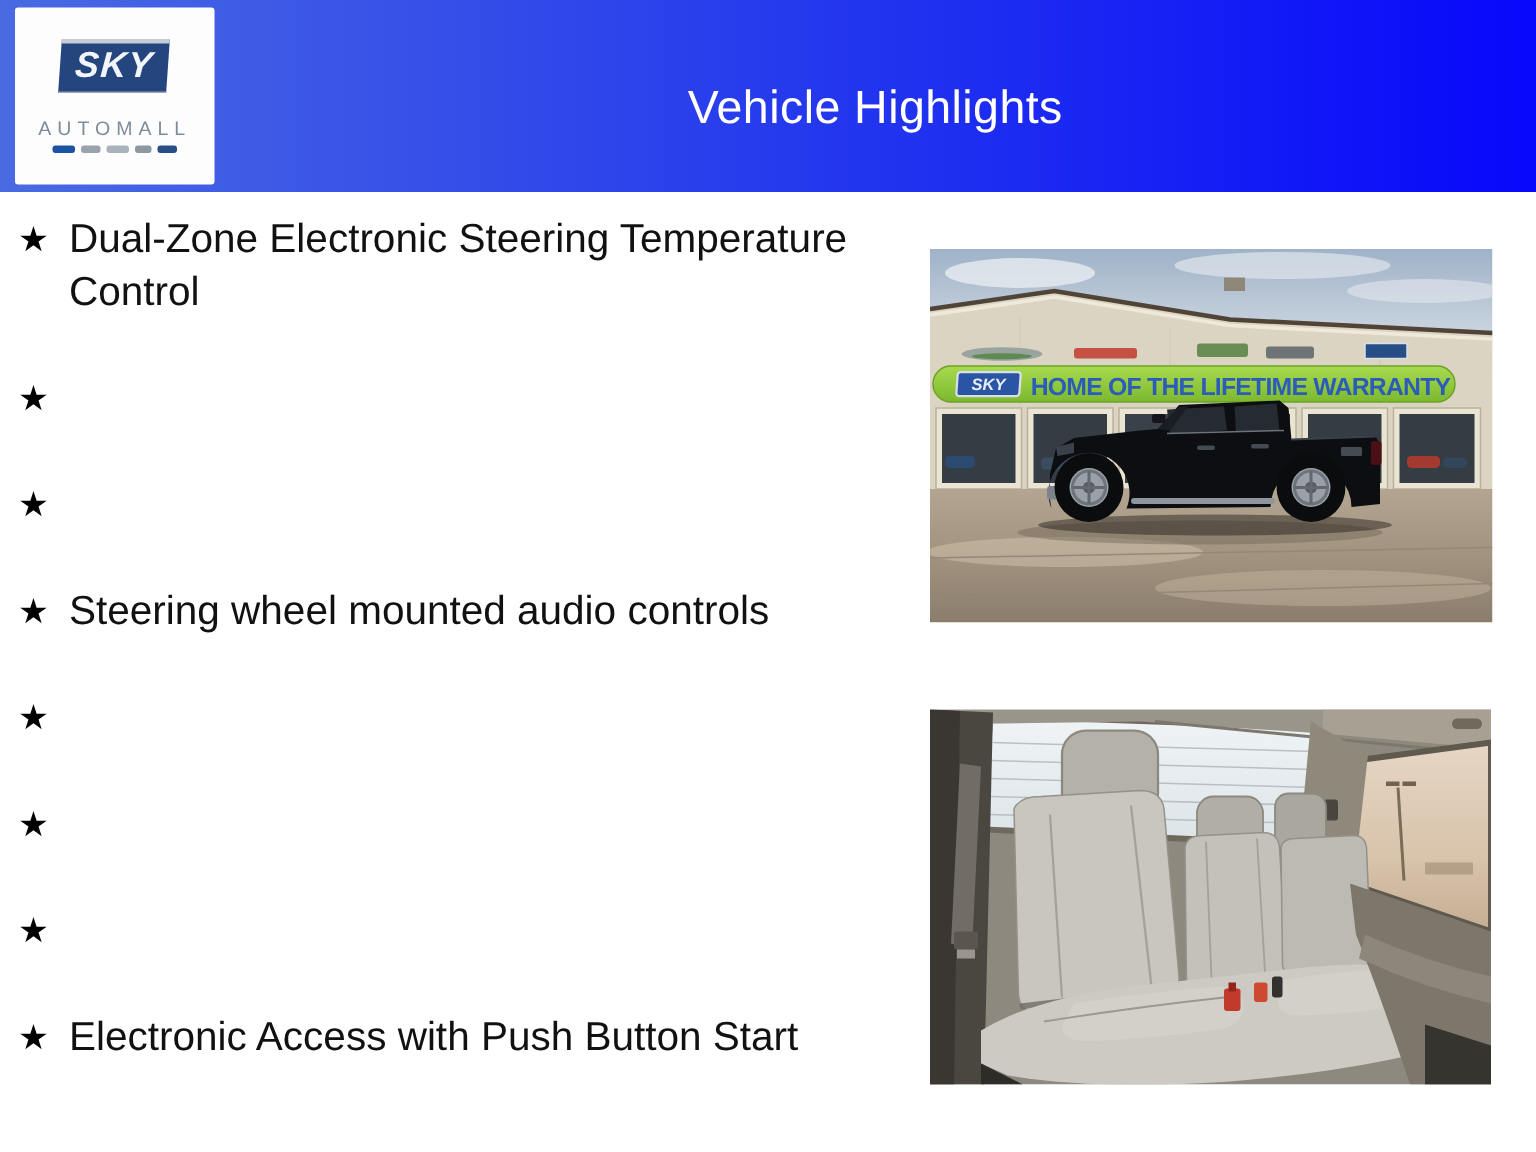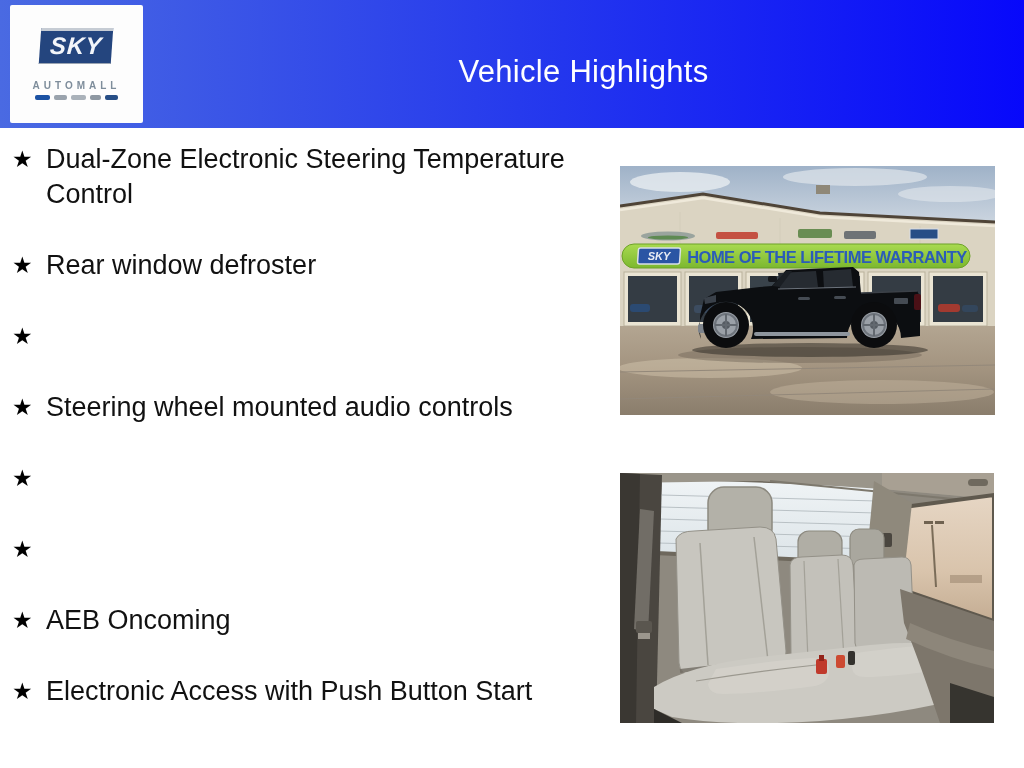--- a/index.html
+++ b/index.html
@@ -18,21 +18,21 @@
     display:flex;flex-direction:column;align-items:center;justify-content:center;
   }
   .sky-box{
     background:#24457e;border-top:3px solid #c6ccd4;border-bottom:1px solid #9aa4b2;
     padding:1px 10px 3px 10px;transform:skewX(-4deg);
   }
   .sky-box .sky-word{
     font-style:italic;font-weight:bold;font-size:24px;color:#f2f5fa;letter-spacing:1px;
   }
   .automall{
-    margin-top:16px;color:#7e8d9b;font-size:10px;font-weight:bold;letter-spacing:4px;
+    margin-top:16px;color:#7e8d9b;font-size:13px;font-weight:normal;letter-spacing:4px;
   }
   .oem-row{display:flex;align-items:center;gap:4px;margin-top:4px;}
   .oem-row .oem{height:5px;border-radius:2px;}
   .oem-ford{width:15px;height:7px;border-radius:50%;background:#1c52a3;}
   .oem-a{width:13px;background:#9aa3ad;}
   .oem-b{width:15px;background:#aab2ba;}
   .oem-c{width:11px;background:#8e98a2;}
   .oem-d{width:13px;background:#274e86;}
   .header-title{
     position:absolute;left:143px;right:0;top:0;height:144px;
@@ -80,38 +80,36 @@
     <div class="header-title">Vehicle Highlights</div>
   </div>
 
   <ul class="features">
     <li>
       <span class="star">★</span>
       <span class="ftext">Dual-Zone Electronic Steering Temperature Control</span>
     </li>
     <li>
       <span class="star">★</span>
-      <span class="ftext">Rear window defroster</span>
     </li>
     <li>
       <span class="star">★</span>
     </li>
     <li>
       <span class="star">★</span>
       <span class="ftext">Steering wheel mounted audio controls</span>
     </li>
     <li>
       <span class="star">★</span>
     </li>
     <li>
       <span class="star">★</span>
     </li>
     <li>
       <span class="star">★</span>
-      <span class="ftext">AEB Oncoming</span>
     </li>
     <li>
       <span class="star">★</span>
       <span class="ftext">Electronic Access with Push Button Start</span>
     </li>
   </ul>
 
   <div class="photo photo-exterior">
     <svg viewBox="0 0 375 249" preserveAspectRatio="none">
       <defs>

